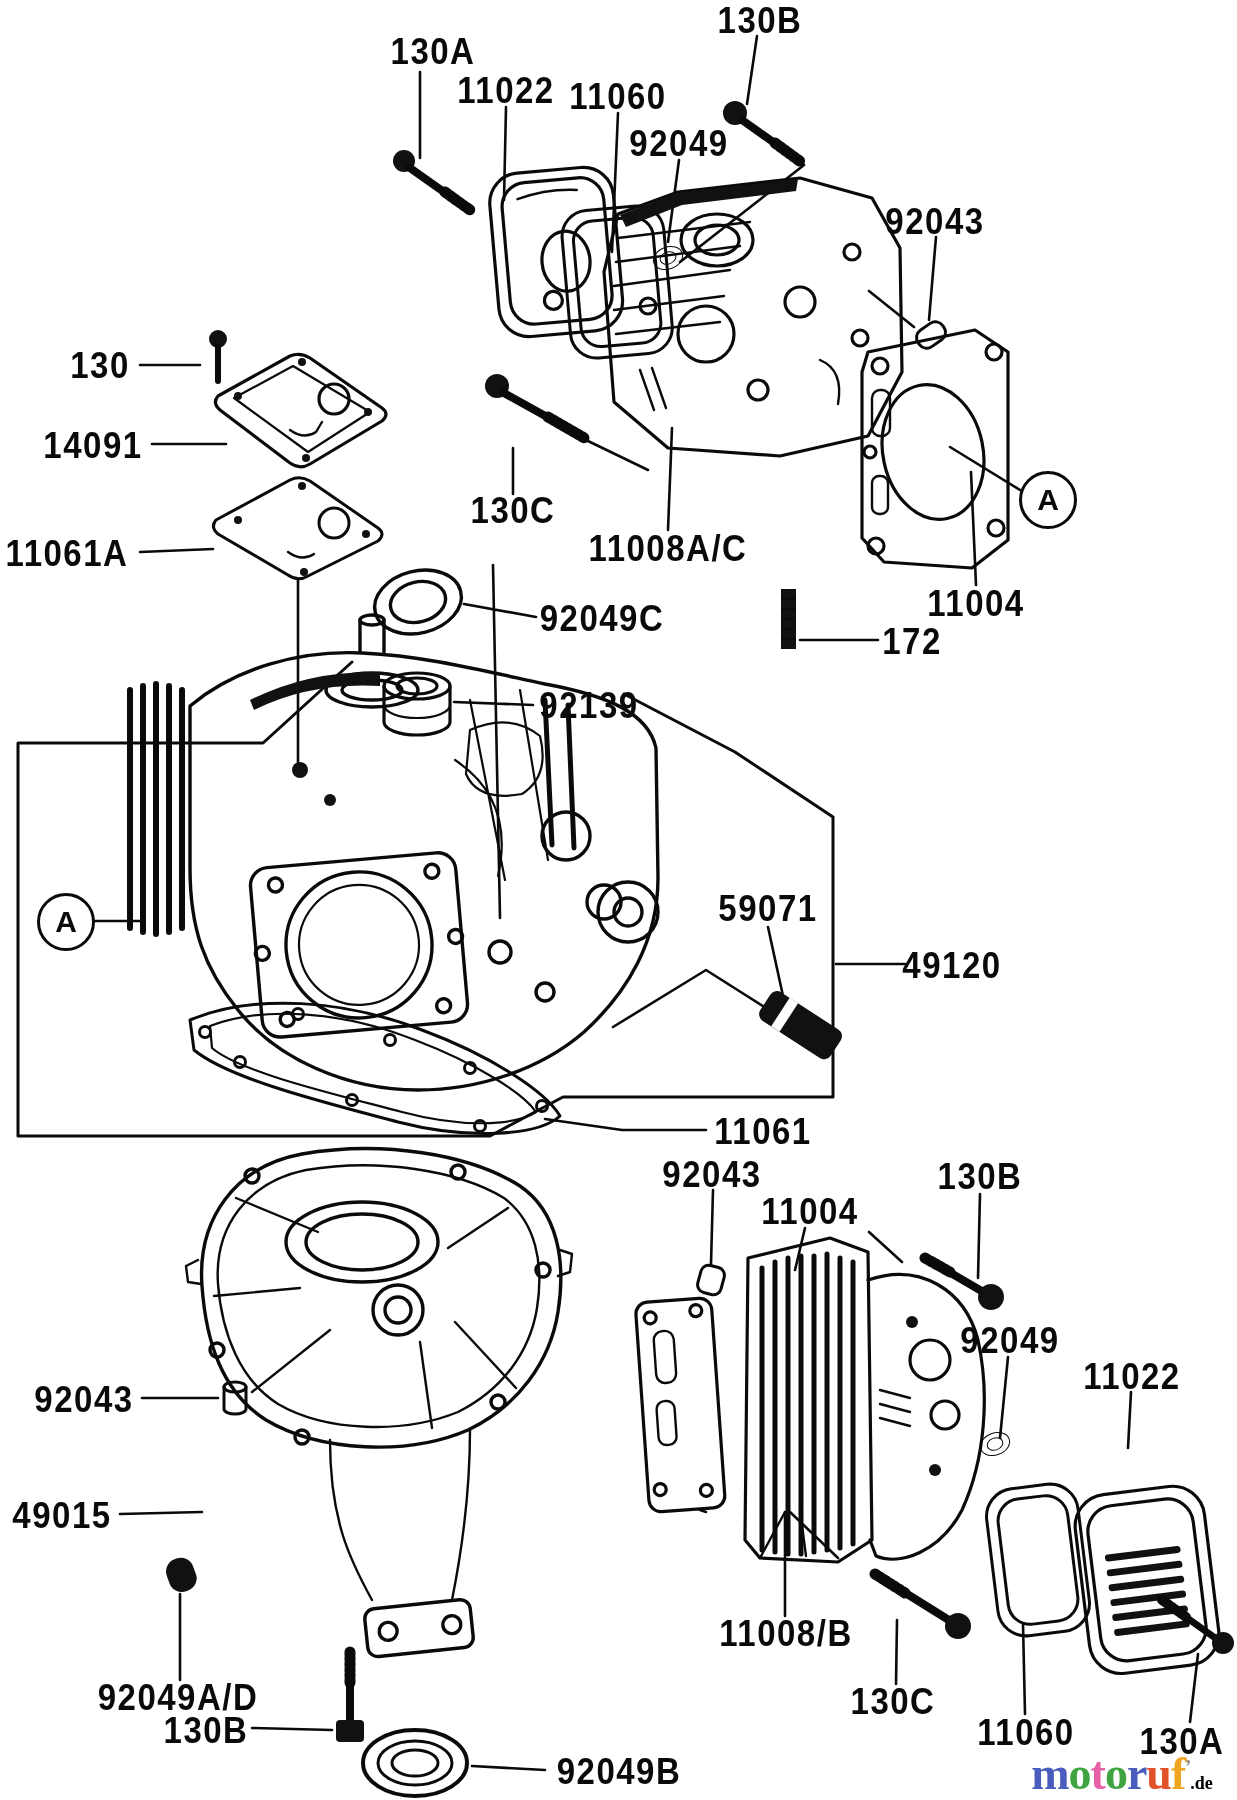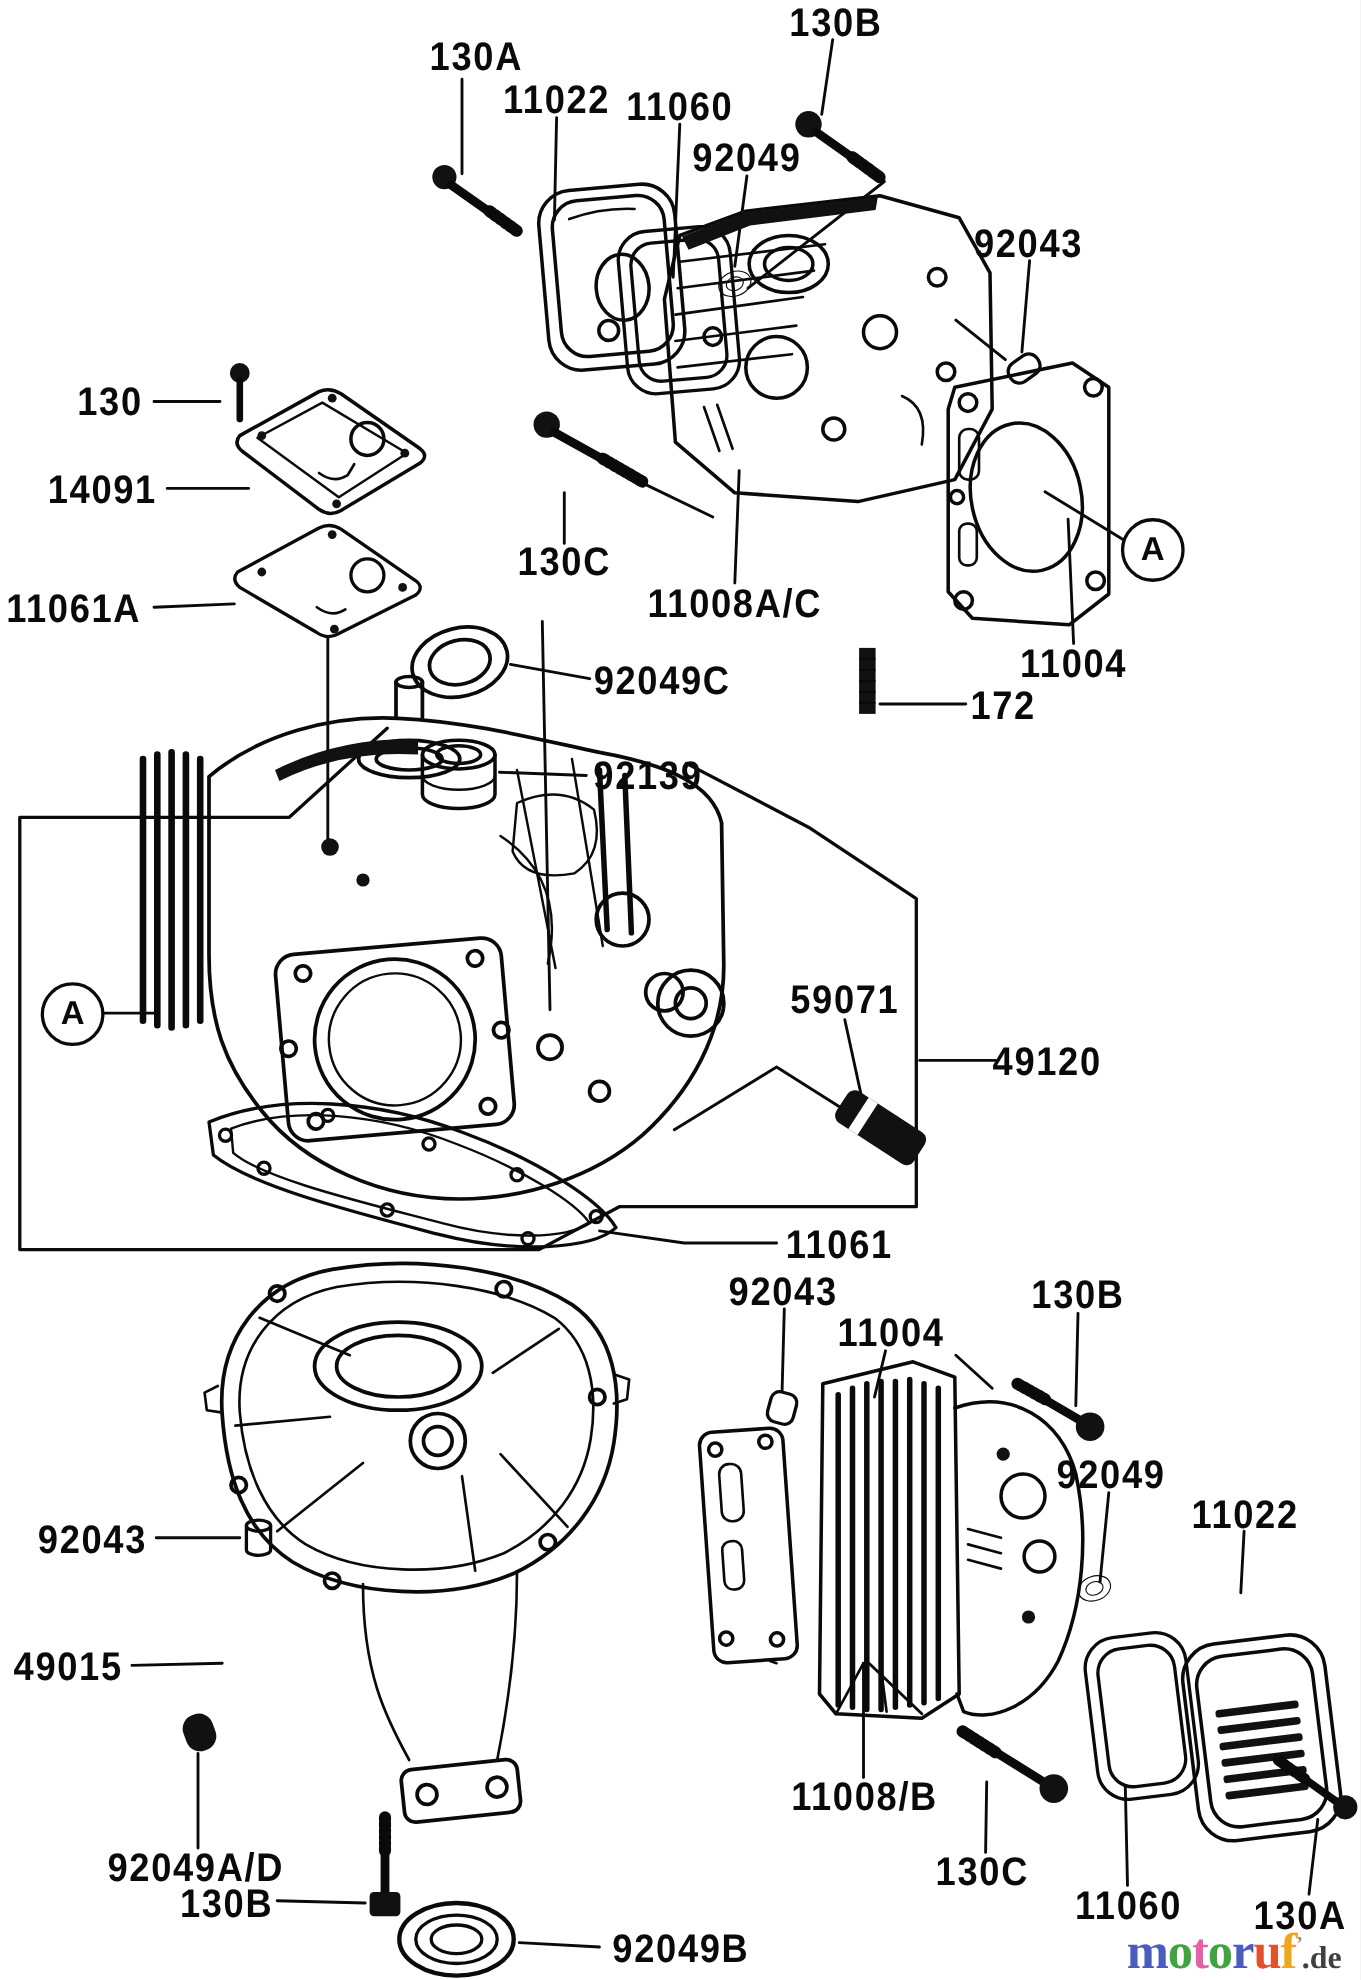--- a/index.html
+++ b/index.html
@@ -10,21 +10,21 @@
   svg *{stroke:#0a0a0a;fill:none;stroke-linecap:round;stroke-linejoin:round;}
   svg .f{fill:#111;stroke:none;}
   svg .fw{fill:#fff;stroke:none;}
   .plabel{position:absolute;font:700 33px/1 "Liberation Sans",sans-serif;color:#0a0a0a;
           letter-spacing:1.5px;white-space:nowrap;transform:translate(-50%,-50%) scale(1.0,1.1);}
   .callout{position:absolute;width:52px;height:52px;border:3.5px solid #0a0a0a;border-radius:50%;
            background:#fff;display:flex;align-items:center;justify-content:center;
            font:700 30px "Liberation Sans",sans-serif;color:#0a0a0a;transform:translate(-50%,-50%);}
   .wm{position:absolute;transform:translate(-50%,-50%);white-space:nowrap;
       font:700 46px/1 "Liberation Serif",serif;letter-spacing:-1px;}
-  .wm .wm-de{font-size:29px;letter-spacing:0;color:#404040;}
+  .wm .wm-de{font-size:18px;letter-spacing:0;color:#000000;}
   .wm .wm-tick{font-size:18px;color:#8a8a8a;vertical-align:super;}
 </style>
 </head>
 <body>
 
 <div id="stage">
 
   <svg id="art" width="1237" height="1800" viewBox="0 0 1237 1800">
 
     <path stroke-width="3" d="M352,662 L263,743 L18,743 L18,1136 L490,1136 L563,1097 L833,1097 L833,817 L735,752 L624,694"></path>

